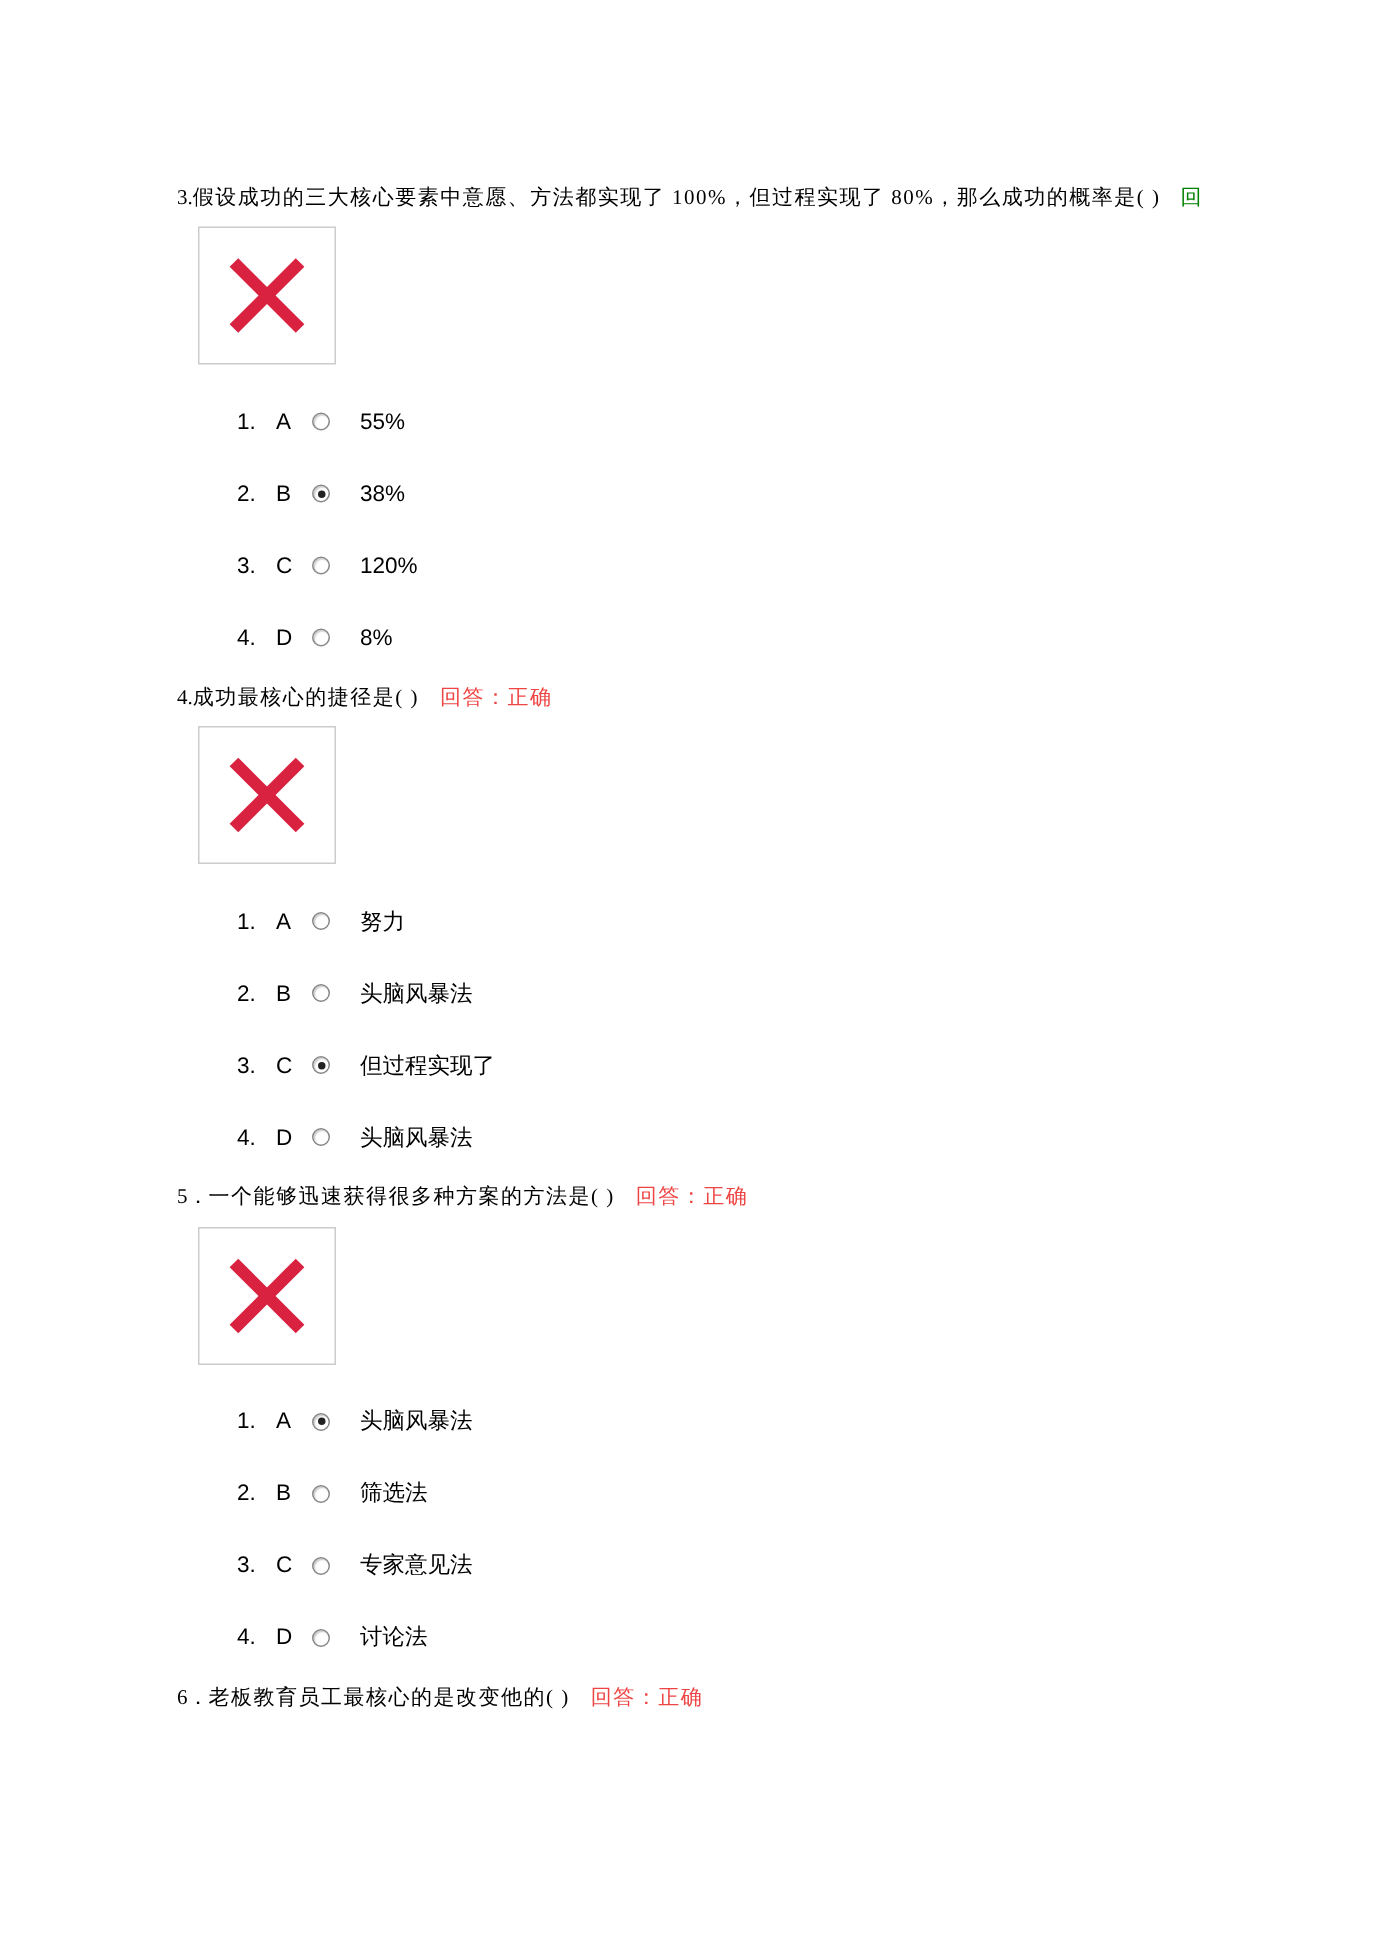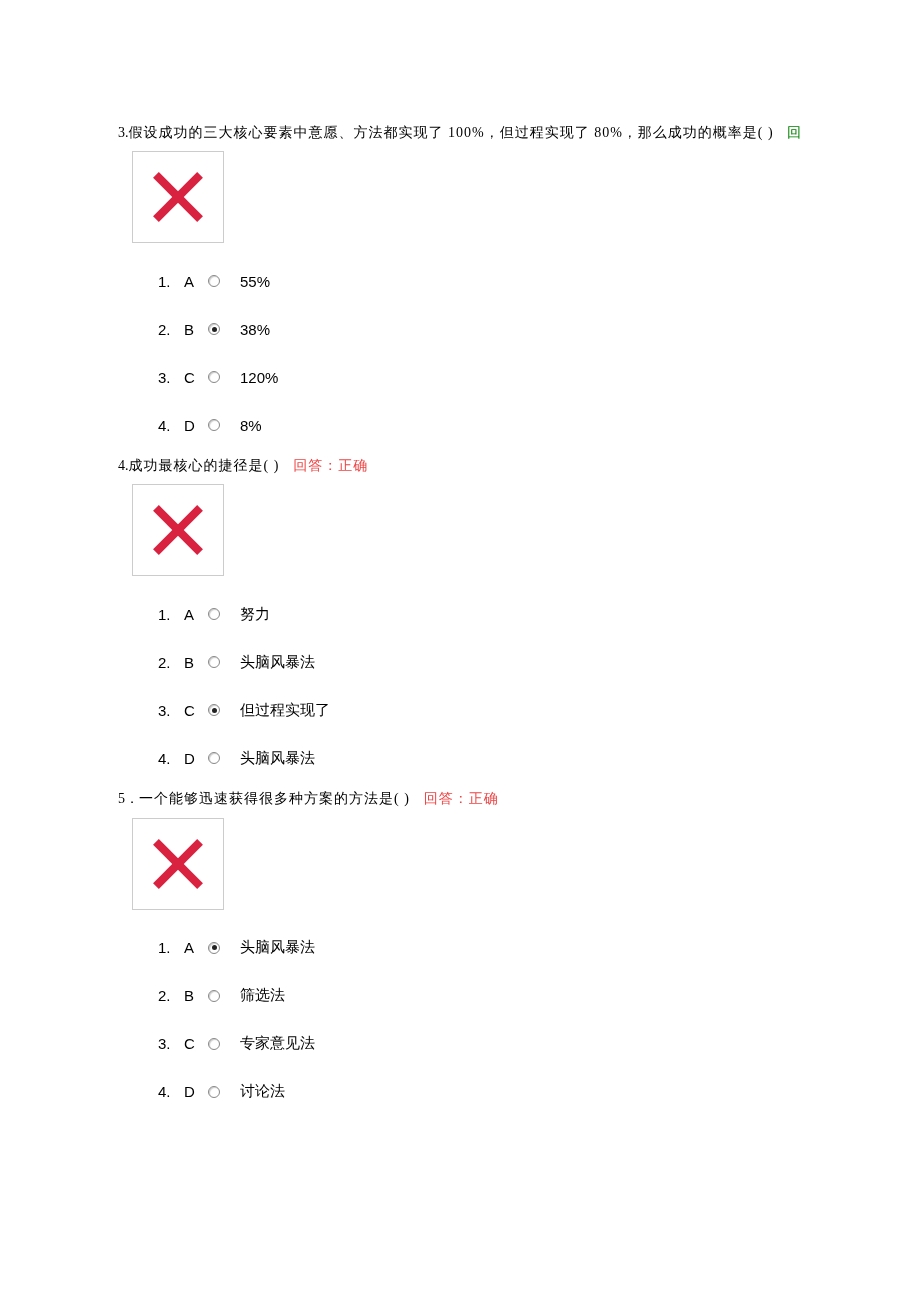--- a/index.html
+++ b/index.html
@@ -240,13 +240,16 @@
         <li class="option-row">
           <span class="opt-index">4.</span>
           <span class="opt-letter">D</span>
           <span class="radio-wrap">
             <span class="radio"></span>
           </span>
           <span class="opt-text cn">讨论法</span>
         </li>
       </ol>
     </div>
+    <div class="question-block">
+      <div class="question-header"><span class="q-number">6．</span><span class="q-text">老板教育员工最核心的是改变他的( )</span><span class="q-feedback-inline">回答：正确</span></div>
+    </div>
   </div>
 
 </body></html>

